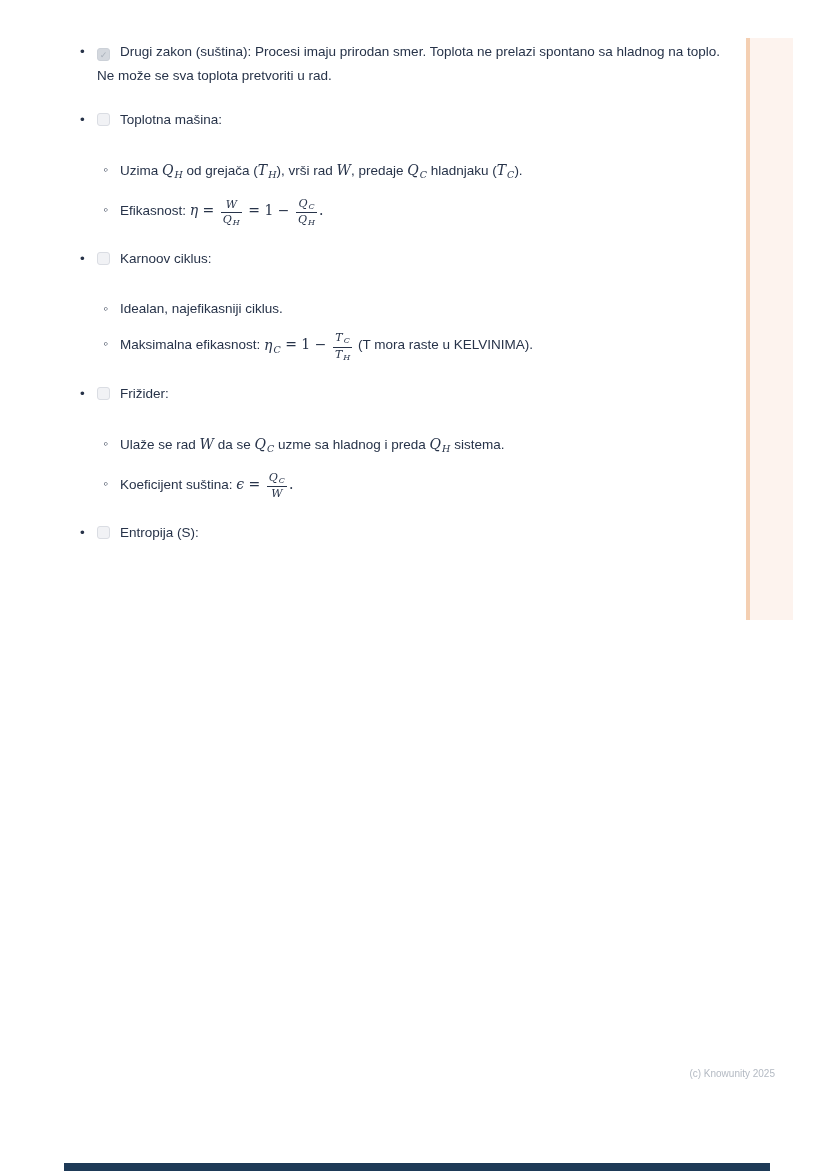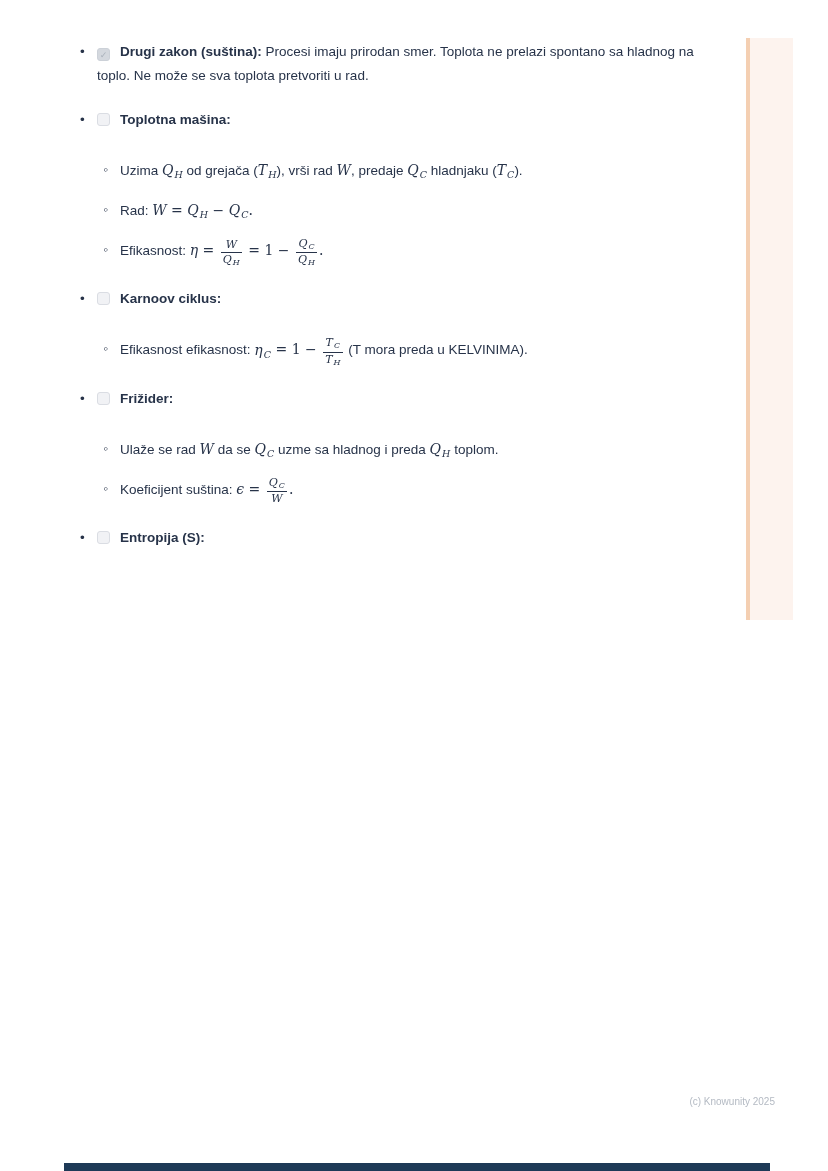--- a/index.html
+++ b/index.html
@@ -12,59 +12,59 @@
   .item{position:relative;padding-left:17px;margin-top:20px;}
   .item:first-child{margin-top:12px;}
   .item::before{content:"\2022";position:absolute;left:0;top:0;color:#273349;}
   .cb{
     display:inline-block;width:13px;height:13px;border-radius:3px;box-sizing:border-box;
     border:1px solid #dadde3;background:#f1f2f5;margin-right:10px;vertical-align:-2px;
     text-align:center;line-height:11px;cursor:pointer;
   }
   .cb.checked{background:#d4d8de;border-color:#ccd1d8;}
   .cb .mark{font-size:9px;color:#a9b0bb;display:block;line-height:12px;}
-  .lbl{font-weight:bold;}
+  .lbl{font-weight:normal;}
   .subs{margin-top:26px;margin-left:6px;}
   .sub{position:relative;padding-left:17px;margin-top:11px;}
   .sub::before{content:"\25E6";position:absolute;left:0;top:0;color:#273349;}
   .mv{font-family:"DejaVu Serif",serif;font-style:italic;font-size:14px;}
   .mu{font-family:"DejaVu Serif",serif;font-size:14px;}
   .ms{font-family:"DejaVu Serif",serif;font-style:italic;font-size:9.5px;vertical-align:-3px;margin-left:1px;}
   .ms.up{font-style:normal;}
   .frac{
     display:inline-block;vertical-align:-8px;text-align:center;
     font-family:"DejaVu Serif",serif;font-size:11px;line-height:1.15;margin:0 2px;
   }
   .frac .fn{display:block;border-bottom:1px solid #273349;padding:0 2px 1px;}
   .frac .fd{display:block;padding:1px 2px 0;}
   .frac .mv,.frac .mu{font-size:11px;}
   .frac .ms{font-size:8px;vertical-align:-2px;}
   .accent-bar{position:absolute;left:746px;top:38px;width:47px;height:582px;background:#fdf3ee;border-left:4px solid #f4cfb2;box-sizing:border-box;}
-  .footer{position:absolute;top:1096px;right:53px;font-size:10px;color:#b4bac3;}
+  .footer{position:absolute;top:1068px;right:53px;font-size:10px;color:#b4bac3;}
   .next-page-bar{position:absolute;left:64px;top:1163px;width:706px;height:8px;background:#1e3a57;}
 </style>
 </head>
 <body>
 
 <div>
   <div class="accent-bar"></div>
 
   <main class="content">
     <ul>
         <li class="item"><span class="cb checked"><span class="mark">✓</span></span><span class="lbl">Drugi zakon (suština):</span><span> Procesi imaju prirodan smer. Toplota ne prelazi spontano sa hladnog na toplo. Ne može se sva toplota pretvoriti u rad.</span></li>
         <li class="item"><span class="cb"></span><span class="lbl">Toplotna mašina:</span><ul class="subs">
             <li class="sub"><span class="">Uzima </span><span class="mv">Q<span class="ms">H</span></span><span class=""> od grejača (</span><span class="mv">T<span class="ms">H</span></span><span class="">), vrši rad </span><span class="mv">W</span><span class="">, predaje </span><span class="mv">Q<span class="ms">C</span></span><span class=""> hladnjaku (</span><span class="mv">T<span class="ms">C</span></span><span class="">).</span></li>
-            <li class="sub"><span class="">Rad: </span><span class="mv">W</span><span class="mu"> = </span><span class="mv">Q<span class="ms">H</span></span><span class="mu"> − </span><span class="mv">Q<span class="ms">C</span></span><span class="mu">.</span></li>
             <li class="sub"><span class="">Efikasnost: </span><span class="mv">η</span><span class="mu"> = </span><span class="frac"><span class="fn"><span class="mv">W</span></span><span class="fd"><span class="mv">Q<span class="ms">H</span></span></span></span><span class="mu"> = 1 − </span><span class="frac"><span class="fn"><span class="mv">Q<span class="ms">C</span></span></span><span class="fd"><span class="mv">Q<span class="ms">H</span></span></span></span><span class="mu">.</span></li>
           </ul></li>
         <li class="item"><span class="cb"></span><span class="lbl">Karnoov ciklus:</span><ul class="subs">
-            <li class="sub"><span class="">Efikasnost efikasnost: </span><span class="mv">η<span class="ms">C</span></span><span class="mu"> = 1 − </span><span class="frac"><span class="fn"><span class="mv">T<span class="ms">C</span></span></span><span class="fd"><span class="mv">T<span class="ms">H</span></span></span></span><span class=""> (T mora preda u KELVINIMA).</span></li>
+            <li class="sub"><span class="">Idealan, najefikasniji ciklus.</span></li>
+            <li class="sub"><span class="">Maksimalna efikasnost: </span><span class="mv">η<span class="ms">C</span></span><span class="mu"> = 1 − </span><span class="frac"><span class="fn"><span class="mv">T<span class="ms">C</span></span></span><span class="fd"><span class="mv">T<span class="ms">H</span></span></span></span><span class=""> (T mora raste u KELVINIMA).</span></li>
           </ul></li>
         <li class="item"><span class="cb"></span><span class="lbl">Frižider:</span><ul class="subs">
-            <li class="sub"><span class="">Ulaže se rad </span><span class="mv">W</span><span class=""> da se </span><span class="mv">Q<span class="ms">C</span></span><span class=""> uzme sa hladnog i preda </span><span class="mv">Q<span class="ms">H</span></span><span class=""> toplom.</span></li>
+            <li class="sub"><span class="">Ulaže se rad </span><span class="mv">W</span><span class=""> da se </span><span class="mv">Q<span class="ms">C</span></span><span class=""> uzme sa hladnog i preda </span><span class="mv">Q<span class="ms">H</span></span><span class=""> sistema.</span></li>
             <li class="sub"><span class="">Koeficijent suština: </span><span class="mv">ϵ</span><span class="mu"> = </span><span class="frac"><span class="fn"><span class="mv">Q<span class="ms">C</span></span></span><span class="fd"><span class="mv">W</span></span></span><span class="mu">.</span></li>
           </ul></li>
         <li class="item"><span class="cb"></span><span class="lbl">Entropija (S):</span><ul class="subs">
           </ul></li>
       </ul>
   </main>
 
   <div class="footer">(c) Knowunity 2025</div>
   <div class="next-page-bar"></div>
 </div>

